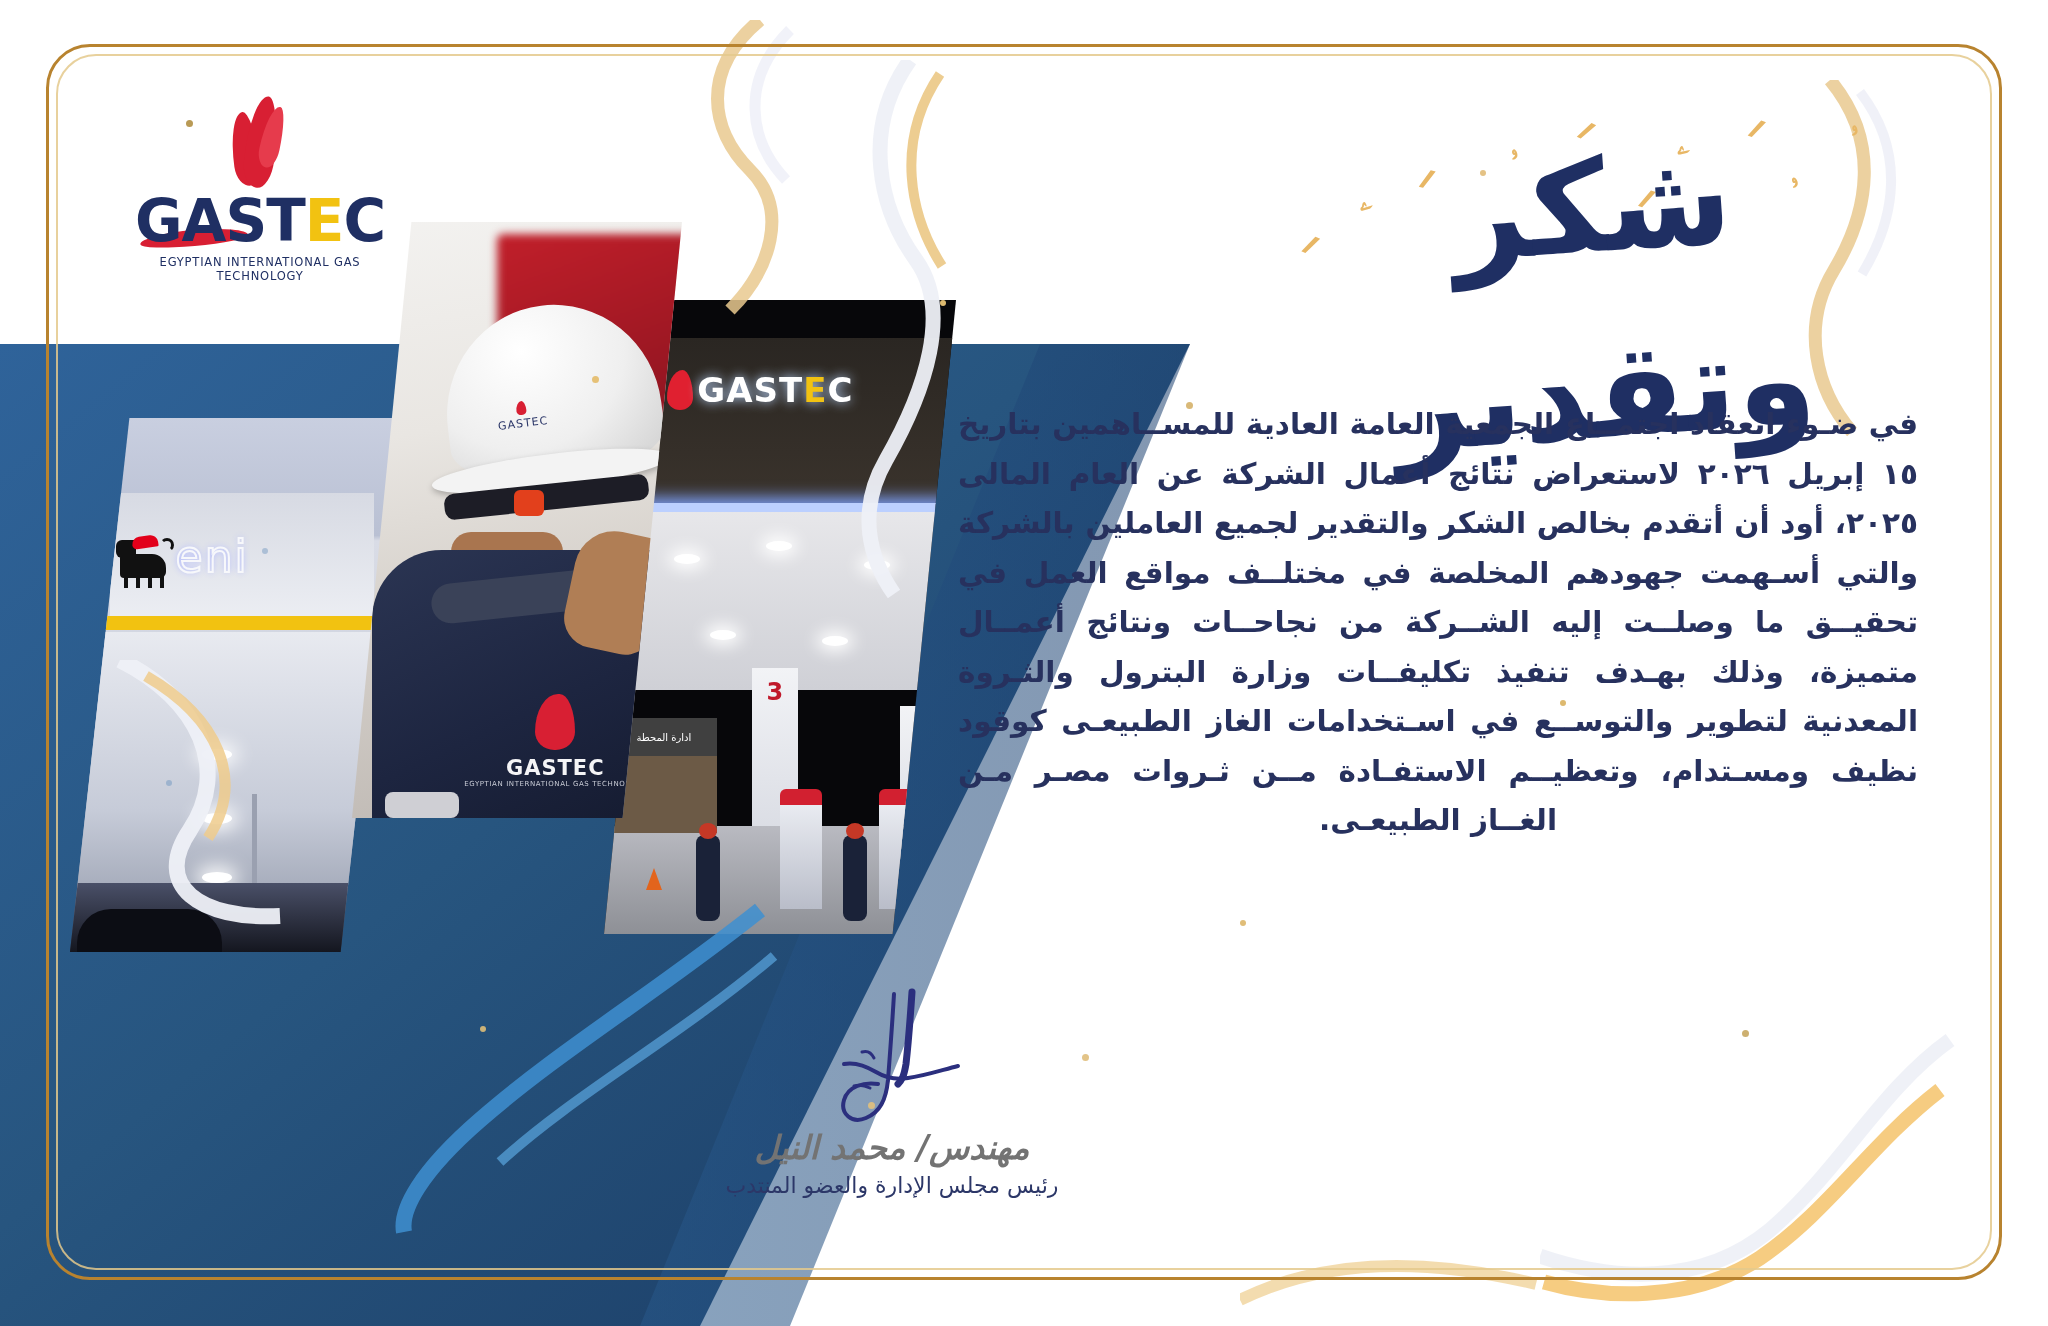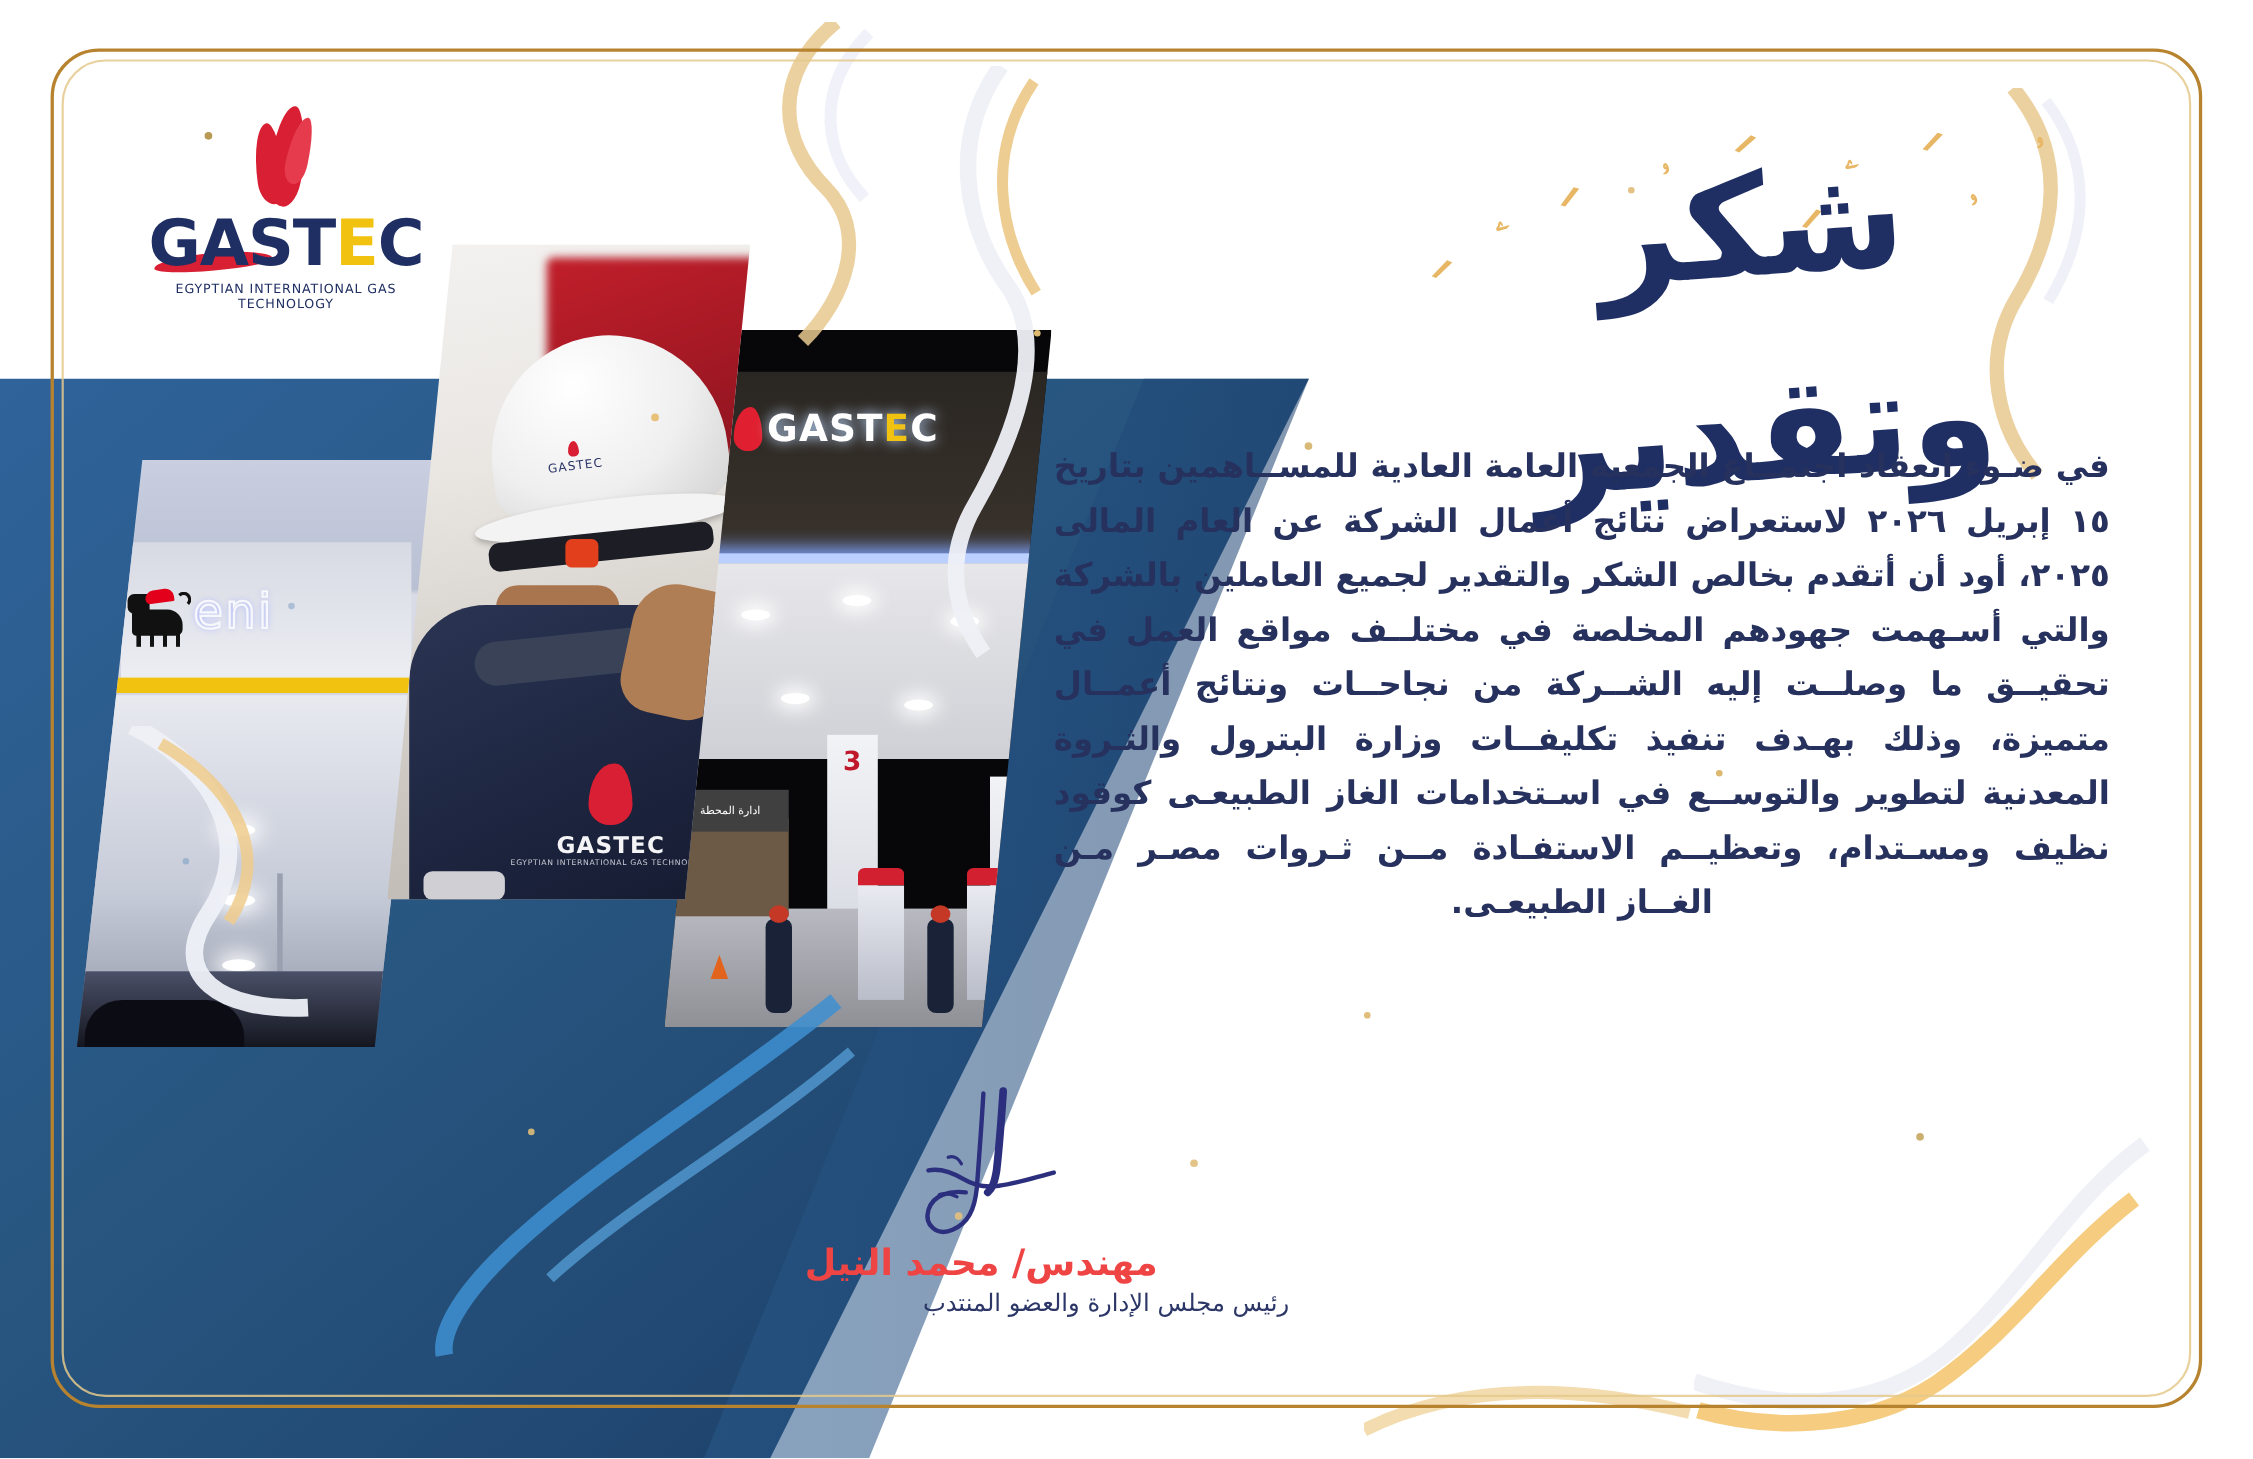--- a/index.html
+++ b/index.html
@@ -127,22 +127,22 @@
 
   
   .letter{ position:absolute; right:130px; top:400px; width:960px; z-index:20;
         direction:rtl; text-align:justify; text-align-last:center; color:#27315e; }
   .letter p{ font-size:29.5px; line-height:1.68; font-weight:700; letter-spacing:0px; }
   .letter p + p{ margin-top:36px; }
 
   
   .sign{ position:absolute; left:612px; top:988px; width:560px; z-index:20; text-align:center; direction:rtl; }
   .sign .mark{ height:140px; position:relative; }
-  .sign .name{ font-size:33px; font-weight:700; color:#ef4444; }
-  .sign .role{ font-size:22px; color:#2c3768; margin-top:6px;text-align:right; }
+  .sign .name{ font-size:33px; font-weight:700; color:#737373;font-style:italic; }
+  .sign .role{ font-size:22px; color:#2c3768; margin-top:6px; }
 
   
   .rib{ position:absolute; z-index:15; pointer-events:none; }
   .dot{ position:absolute; border-radius:50%; z-index:16; }
 </style>
 </head>
 <body>
 
 <div id="poster">
 

